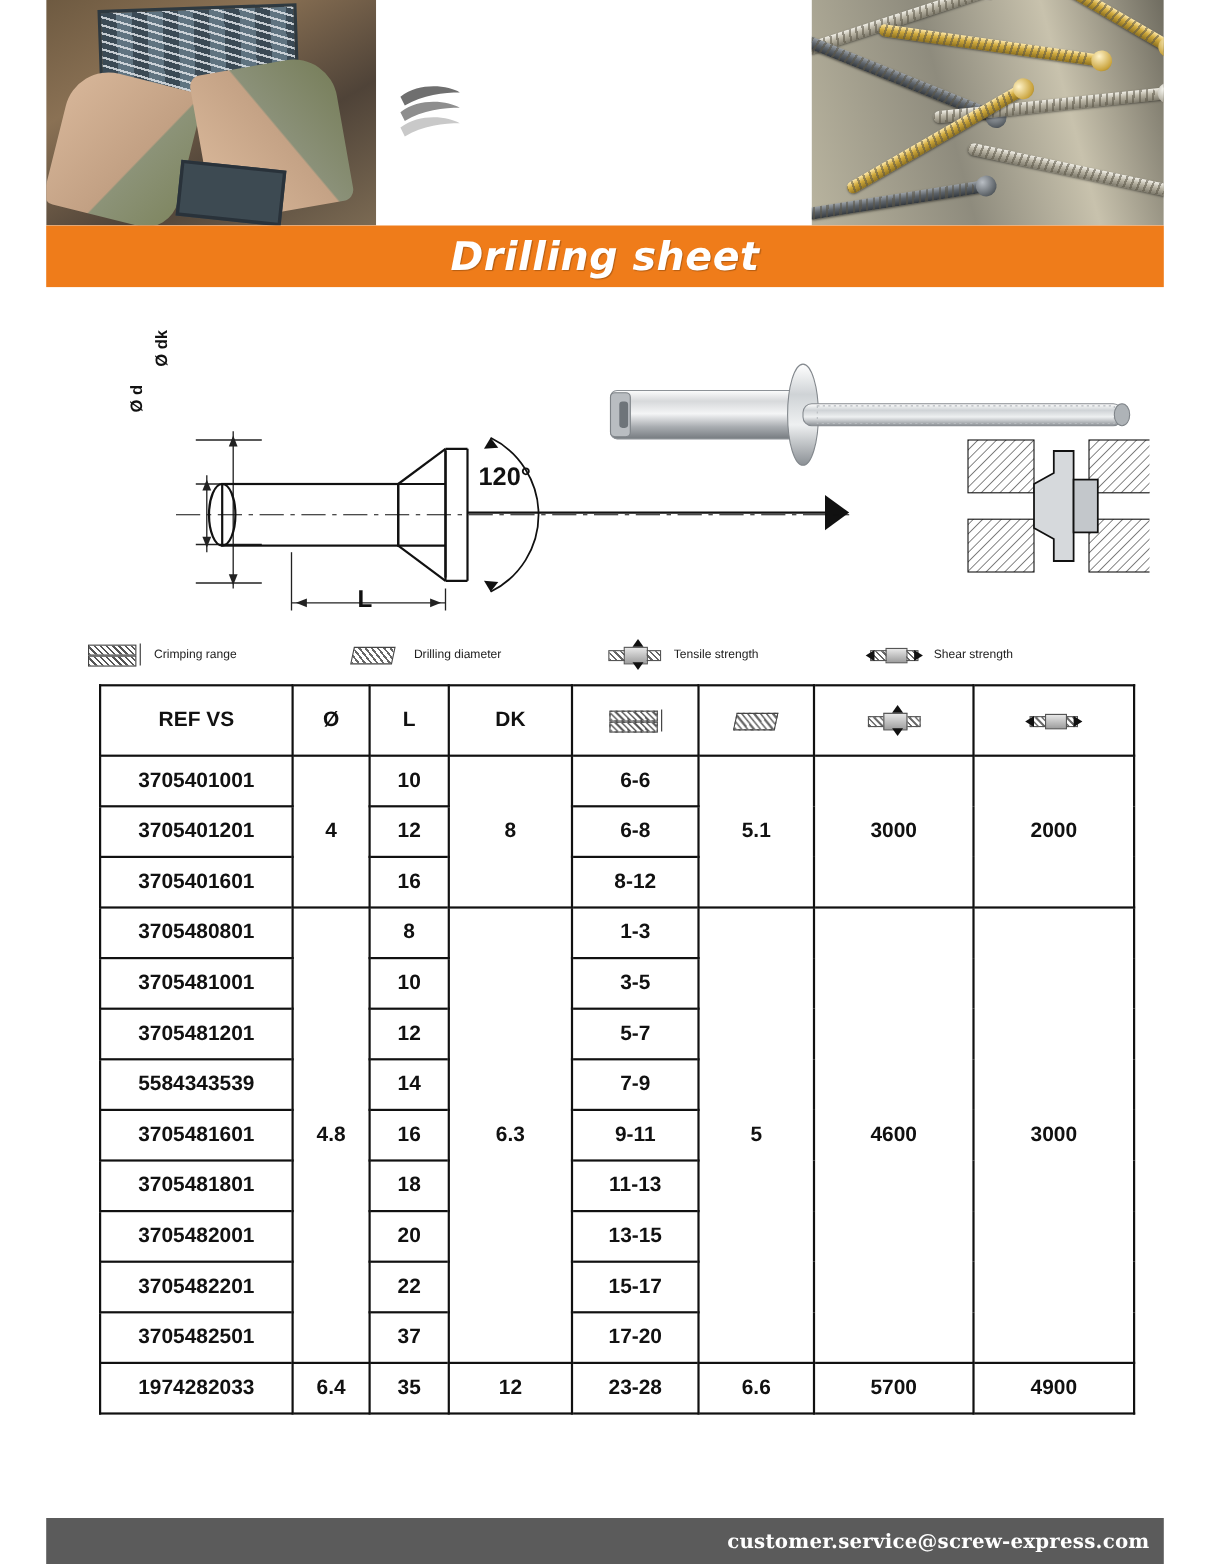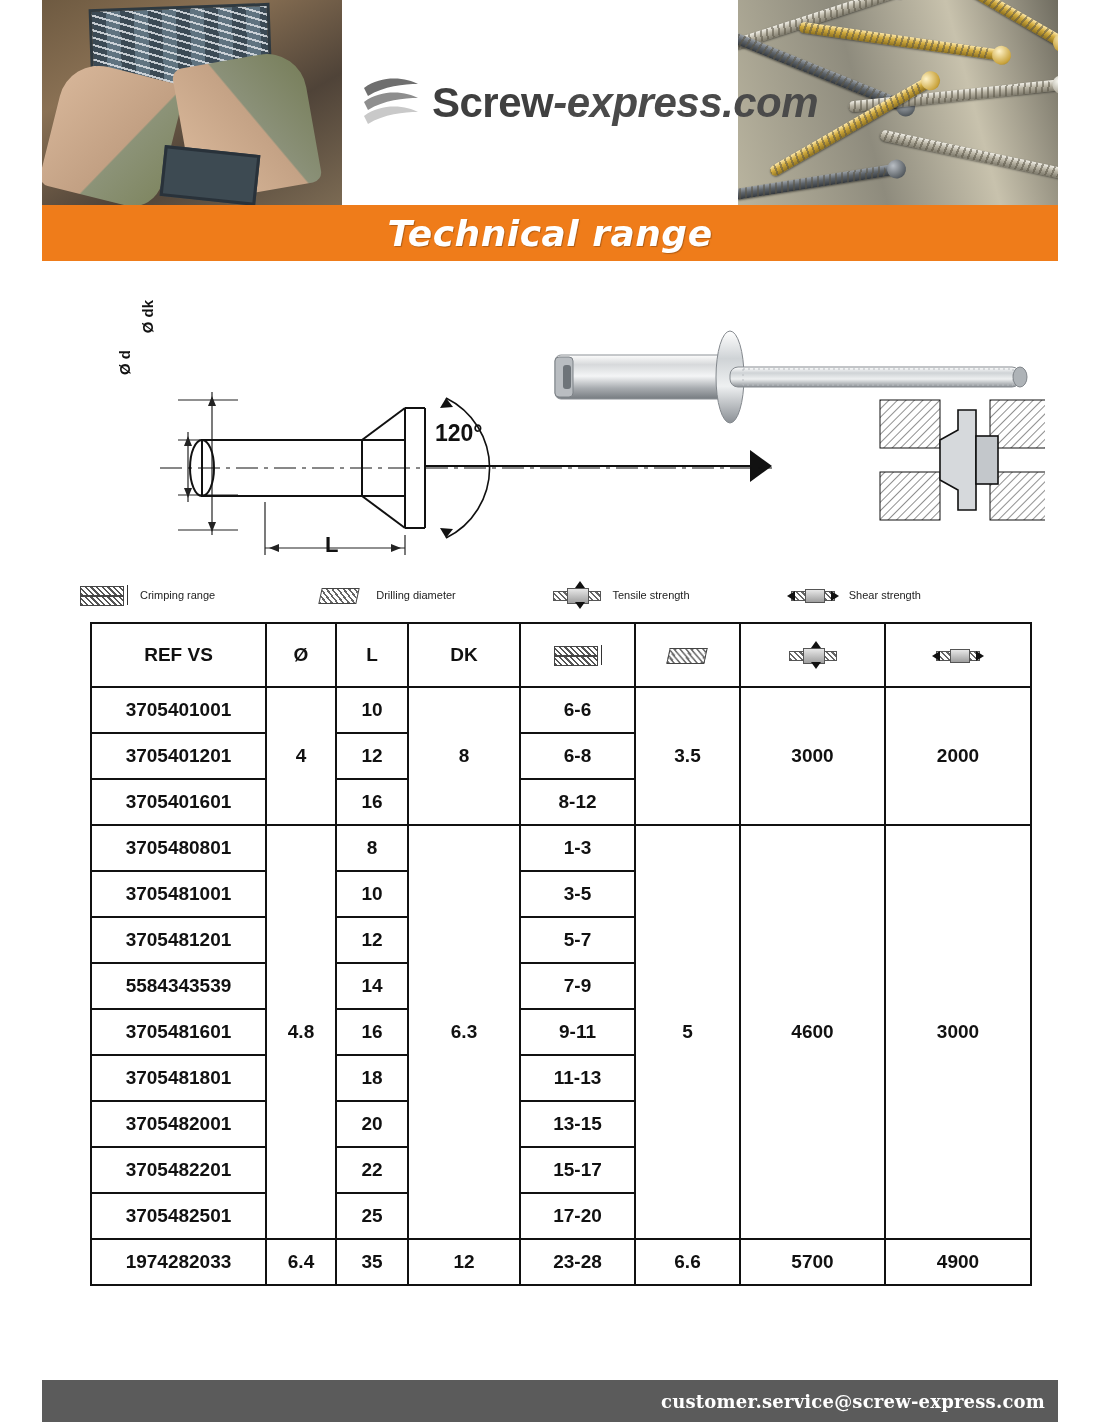--- a/index.html
+++ b/index.html
@@ -336,26 +336,25 @@
   </div>
 
   <div class="logo-wrap">
     <div class="logo-mark">
       <svg viewBox="0 0 62 62" width="62" height="62" aria-hidden="true">
         <path d="M4 16 C22 2, 48 6, 58 12 C44 12, 24 14, 8 24 Z" fill="#6f6f6f"></path>
         <path d="M4 30 C22 16, 48 20, 58 26 C44 26, 24 28, 8 38 Z" fill="#8e8e8e"></path>
         <path d="M4 44 C22 30, 48 34, 58 40 C44 40, 24 42, 8 52 Z" fill="#c9c9c9"></path>
       </svg>
     </div>
-    <div class="logo-text"><span>Screw</span><span class="em">-express.com</span></div>
   </div>
 </div>
 
 <div class="orange-bar">
-  <div class="title">Technical range</div>
+  <div class="title">Drilling sheet</div>
 </div>
 
 <div class="drawing">
   <svg width="985" height="290" viewBox="0 0 985 290" aria-hidden="true">
 
     <defs>
       <pattern id="hatch" width="6" height="6" patternUnits="userSpaceOnUse" patternTransform="rotate(45)">
         <line x1="0" y1="0" x2="0" y2="6" stroke="#333" stroke-width="1.1"></line>
       </pattern>
       <linearGradient id="steel" x1="0" y1="0" x2="0" y2="1">
@@ -535,21 +534,21 @@
     </tr>
   </thead>
   <tbody>
 
     <tr>
       <td>3705401001</td>
       <td rowspan="3">4</td>
       <td>10</td>
       <td rowspan="3">8</td>
       <td>6-6</td>
-      <td rowspan="3">3.5</td>
+      <td rowspan="3">5.1</td>
       <td rowspan="3">3000</td>
       <td rowspan="3">2000</td>
     </tr>
     <tr>
       <td>3705401201</td>
       <td>12</td>
       <td>6-8</td>
     </tr>
     <tr>
       <td>3705401601</td>
@@ -597,21 +596,21 @@
       <td>20</td>
       <td>13-15</td>
     </tr>
     <tr>
       <td>3705482201</td>
       <td>22</td>
       <td>15-17</td>
     </tr>
     <tr>
       <td>3705482501</td>
-      <td>25</td>
+      <td>37</td>
       <td>17-20</td>
     </tr>
 
     <tr>
       <td>1974282033</td>
       <td>6.4</td>
       <td>35</td>
       <td>12</td>
       <td>23-28</td>
       <td>6.6</td>

